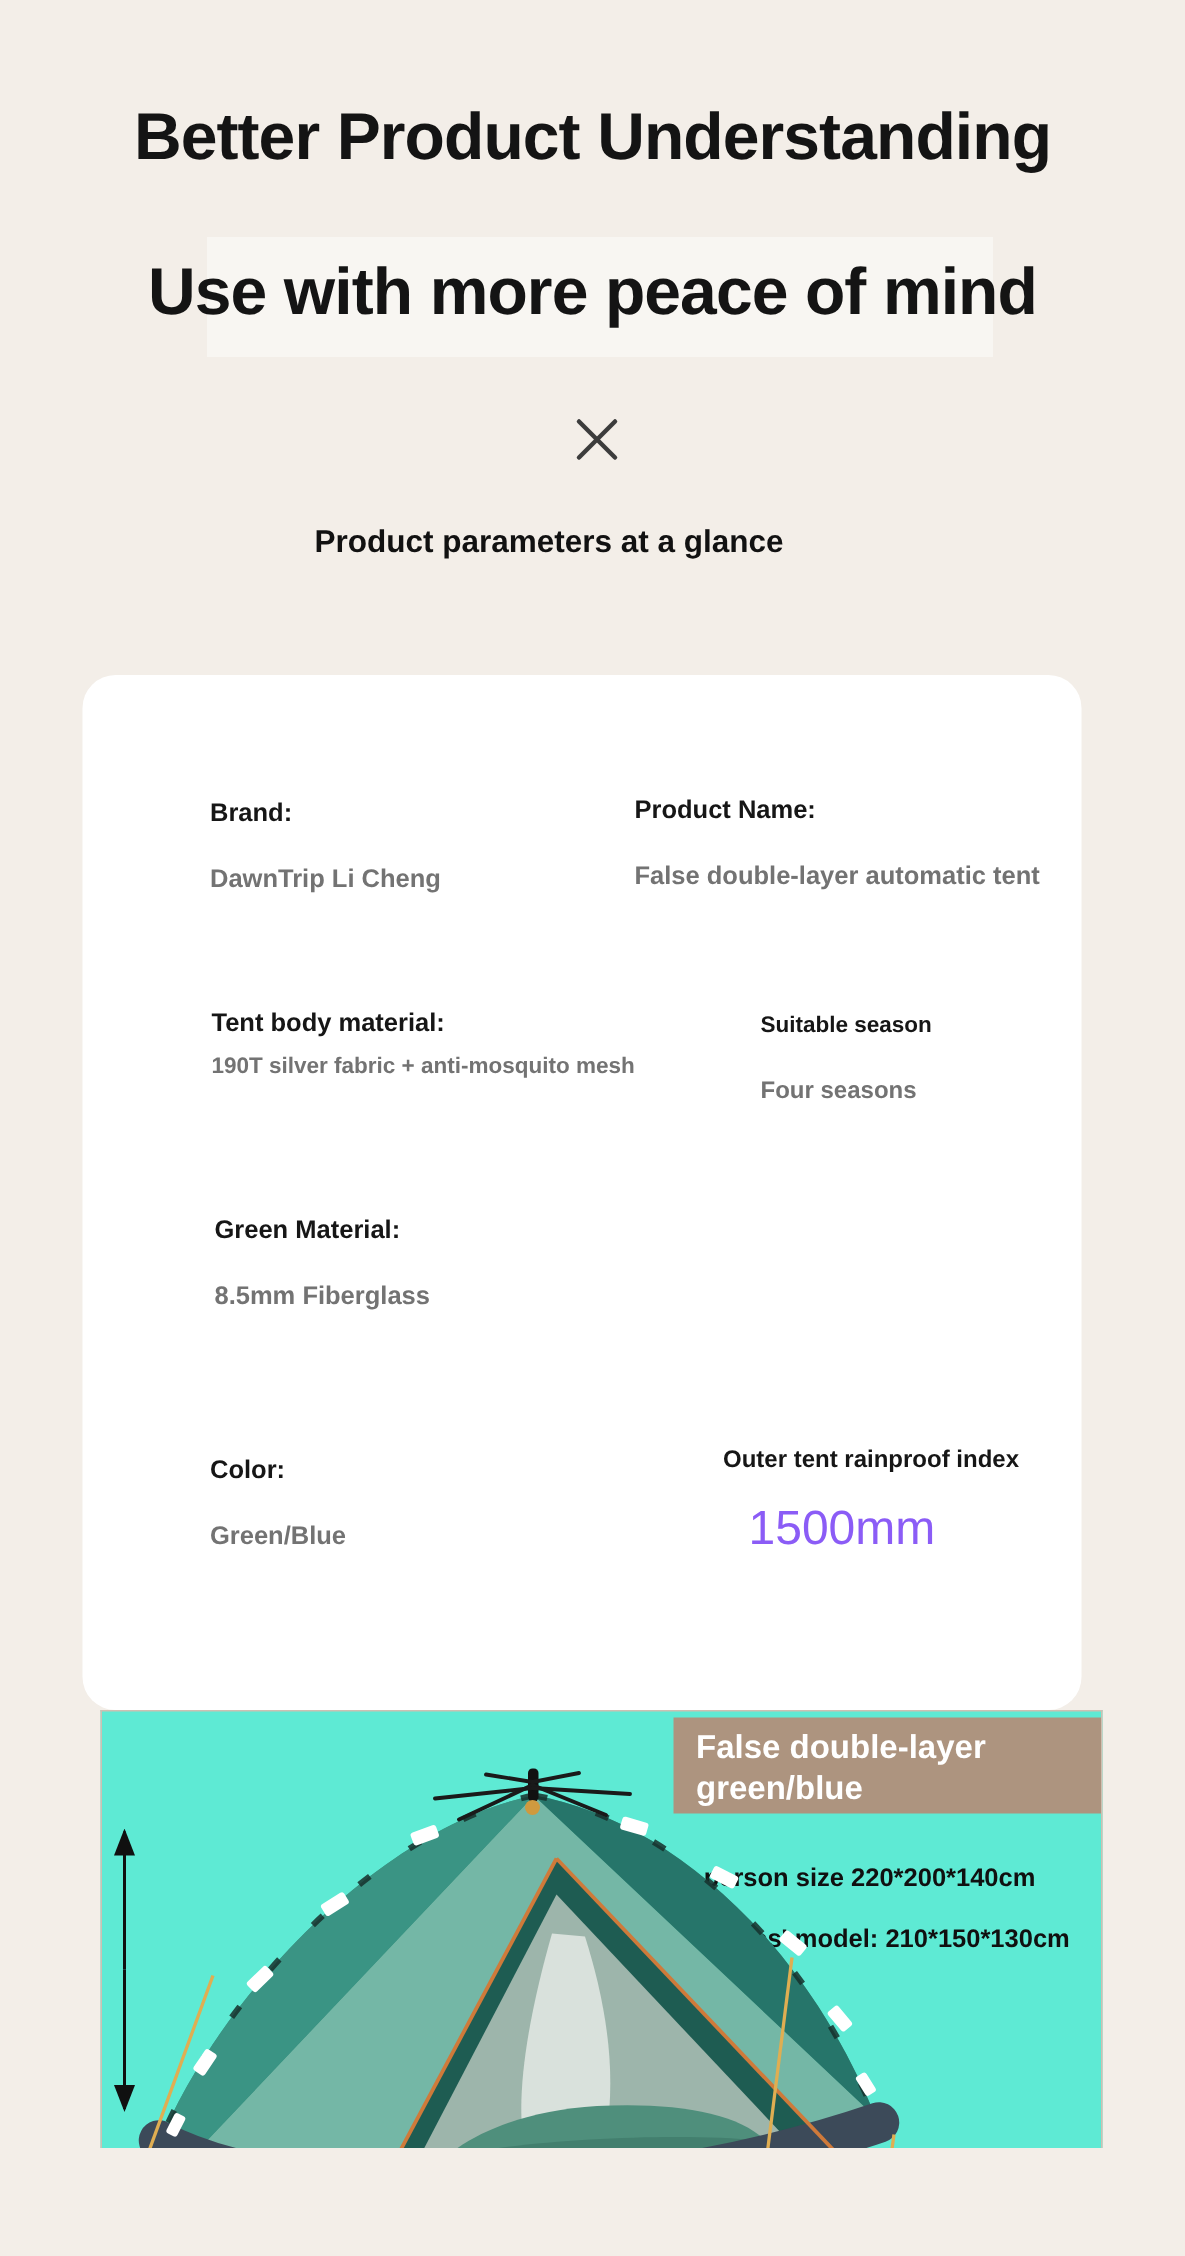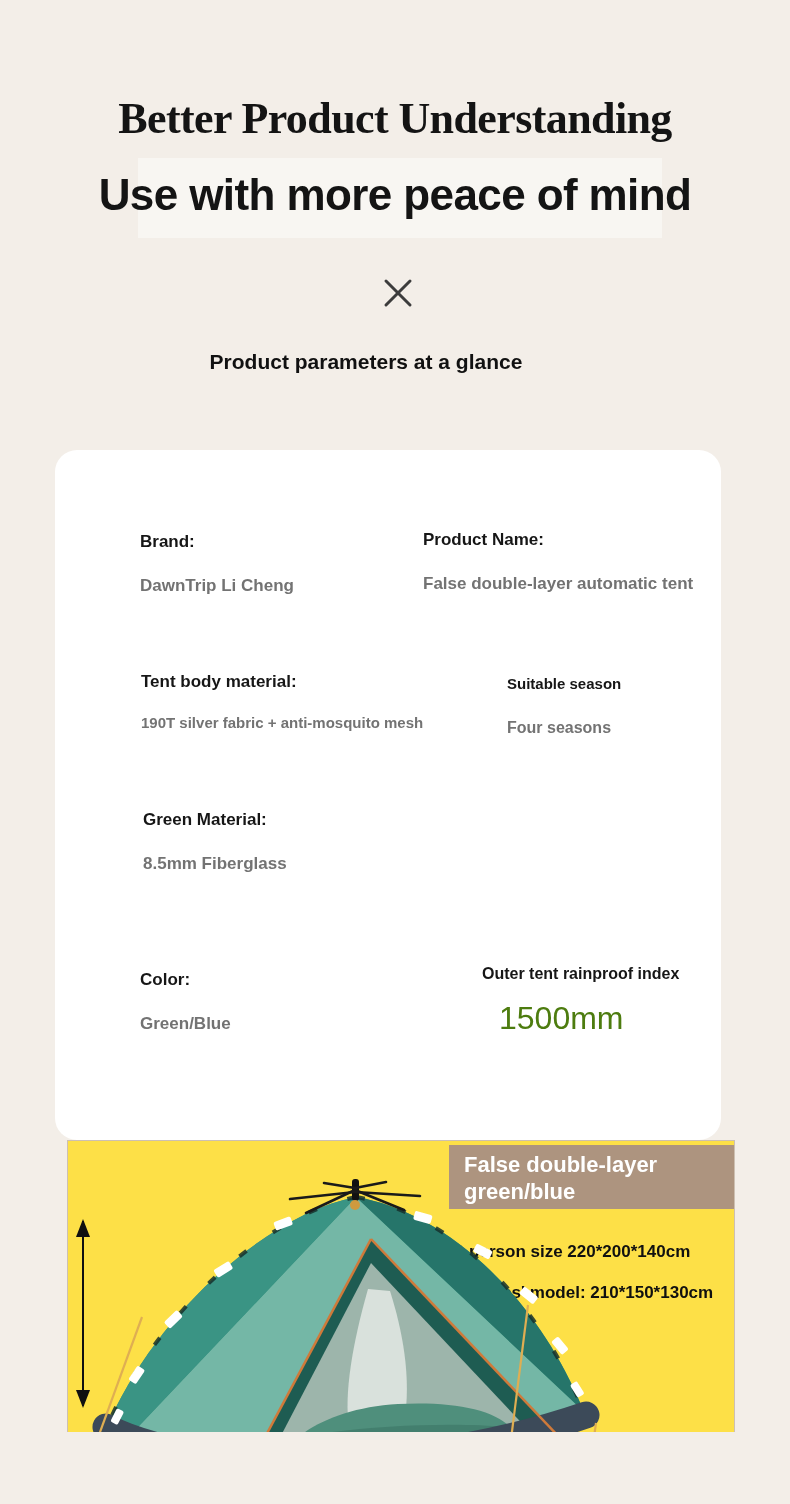--- a/index.html
+++ b/index.html
@@ -8,44 +8,44 @@
     background:#f3eee8;
     font-family:"Liberation Sans", sans-serif;
     color:#151515;
   }
   
   .hl-band{position:absolute;left:138px;top:158px;width:524px;height:80px;background:rgba(255,255,255,.45);}
   .title{
     position:absolute;left:0;width:790px;text-align:center;
     font-size:44px;font-weight:700;letter-spacing:-0.6px;color:#141414;line-height:48px;
   }
-  .title1{top:95px;font-family:Liberation Serif, serif;}
+  .title1{top:68px;}
   .title2{top:171px;}
   .mult{position:absolute;left:381px;top:276px;width:34px;height:34px;}
   .subtitle{
     position:absolute;left:0;top:350px;width:732px;text-align:center;
     font-size:21px;font-weight:700;color:#111;
   }
   
   .card{
     position:absolute;left:55px;top:450px;width:666px;height:690px;
     background:#ffffff;border-radius:22px;
   }
   .cell{position:absolute;}
   .lbl{font-size:17px;font-weight:700;line-height:22px;color:#161616;white-space:nowrap;}
   .lbl.sm{font-size:15px;}
   .lbl.md{font-size:16px;}
   .val{font-size:17px;font-weight:700;line-height:22px;margin-top:22px;color:#737373;white-space:nowrap;}
-  .val.sm{font-size:15px;margin-top:19px;text-align:center;}
+  .val.sm{font-size:15px;margin-top:7px;text-align:center;}
   .val.md{font-size:16px;}
-  .val.big{font-size:32px;font-weight:400;line-height:36px;margin-top:15px;margin-left:17px;color:#4d7c0f;}
+  .val.big{font-size:32px;font-weight:400;line-height:36px;margin-top:15px;margin-left:17px;color:#8b5cf6;}
   
   .figure{
     position:absolute;left:67px;top:1140px;width:668px;height:292px;
-    background:#fde047;border:1px solid #cdc0b2;border-bottom:none;box-sizing:border-box;
+    background:#5eead4;border:1px solid #cdc0b2;border-bottom:none;box-sizing:border-box;
     overflow:hidden;
   }
   .banner{
     position:absolute;left:381px;top:4px;right:0;height:64px;
     background:#ad947f;color:#ffffff;
     font-size:22px;font-weight:700;line-height:27px;
     padding:6px 0 0 15px;box-sizing:border-box;
   }
   .sizeline{position:absolute;left:386px;font-size:17px;font-weight:700;color:#101010;white-space:nowrap;}
   .size1{top:101px;}

